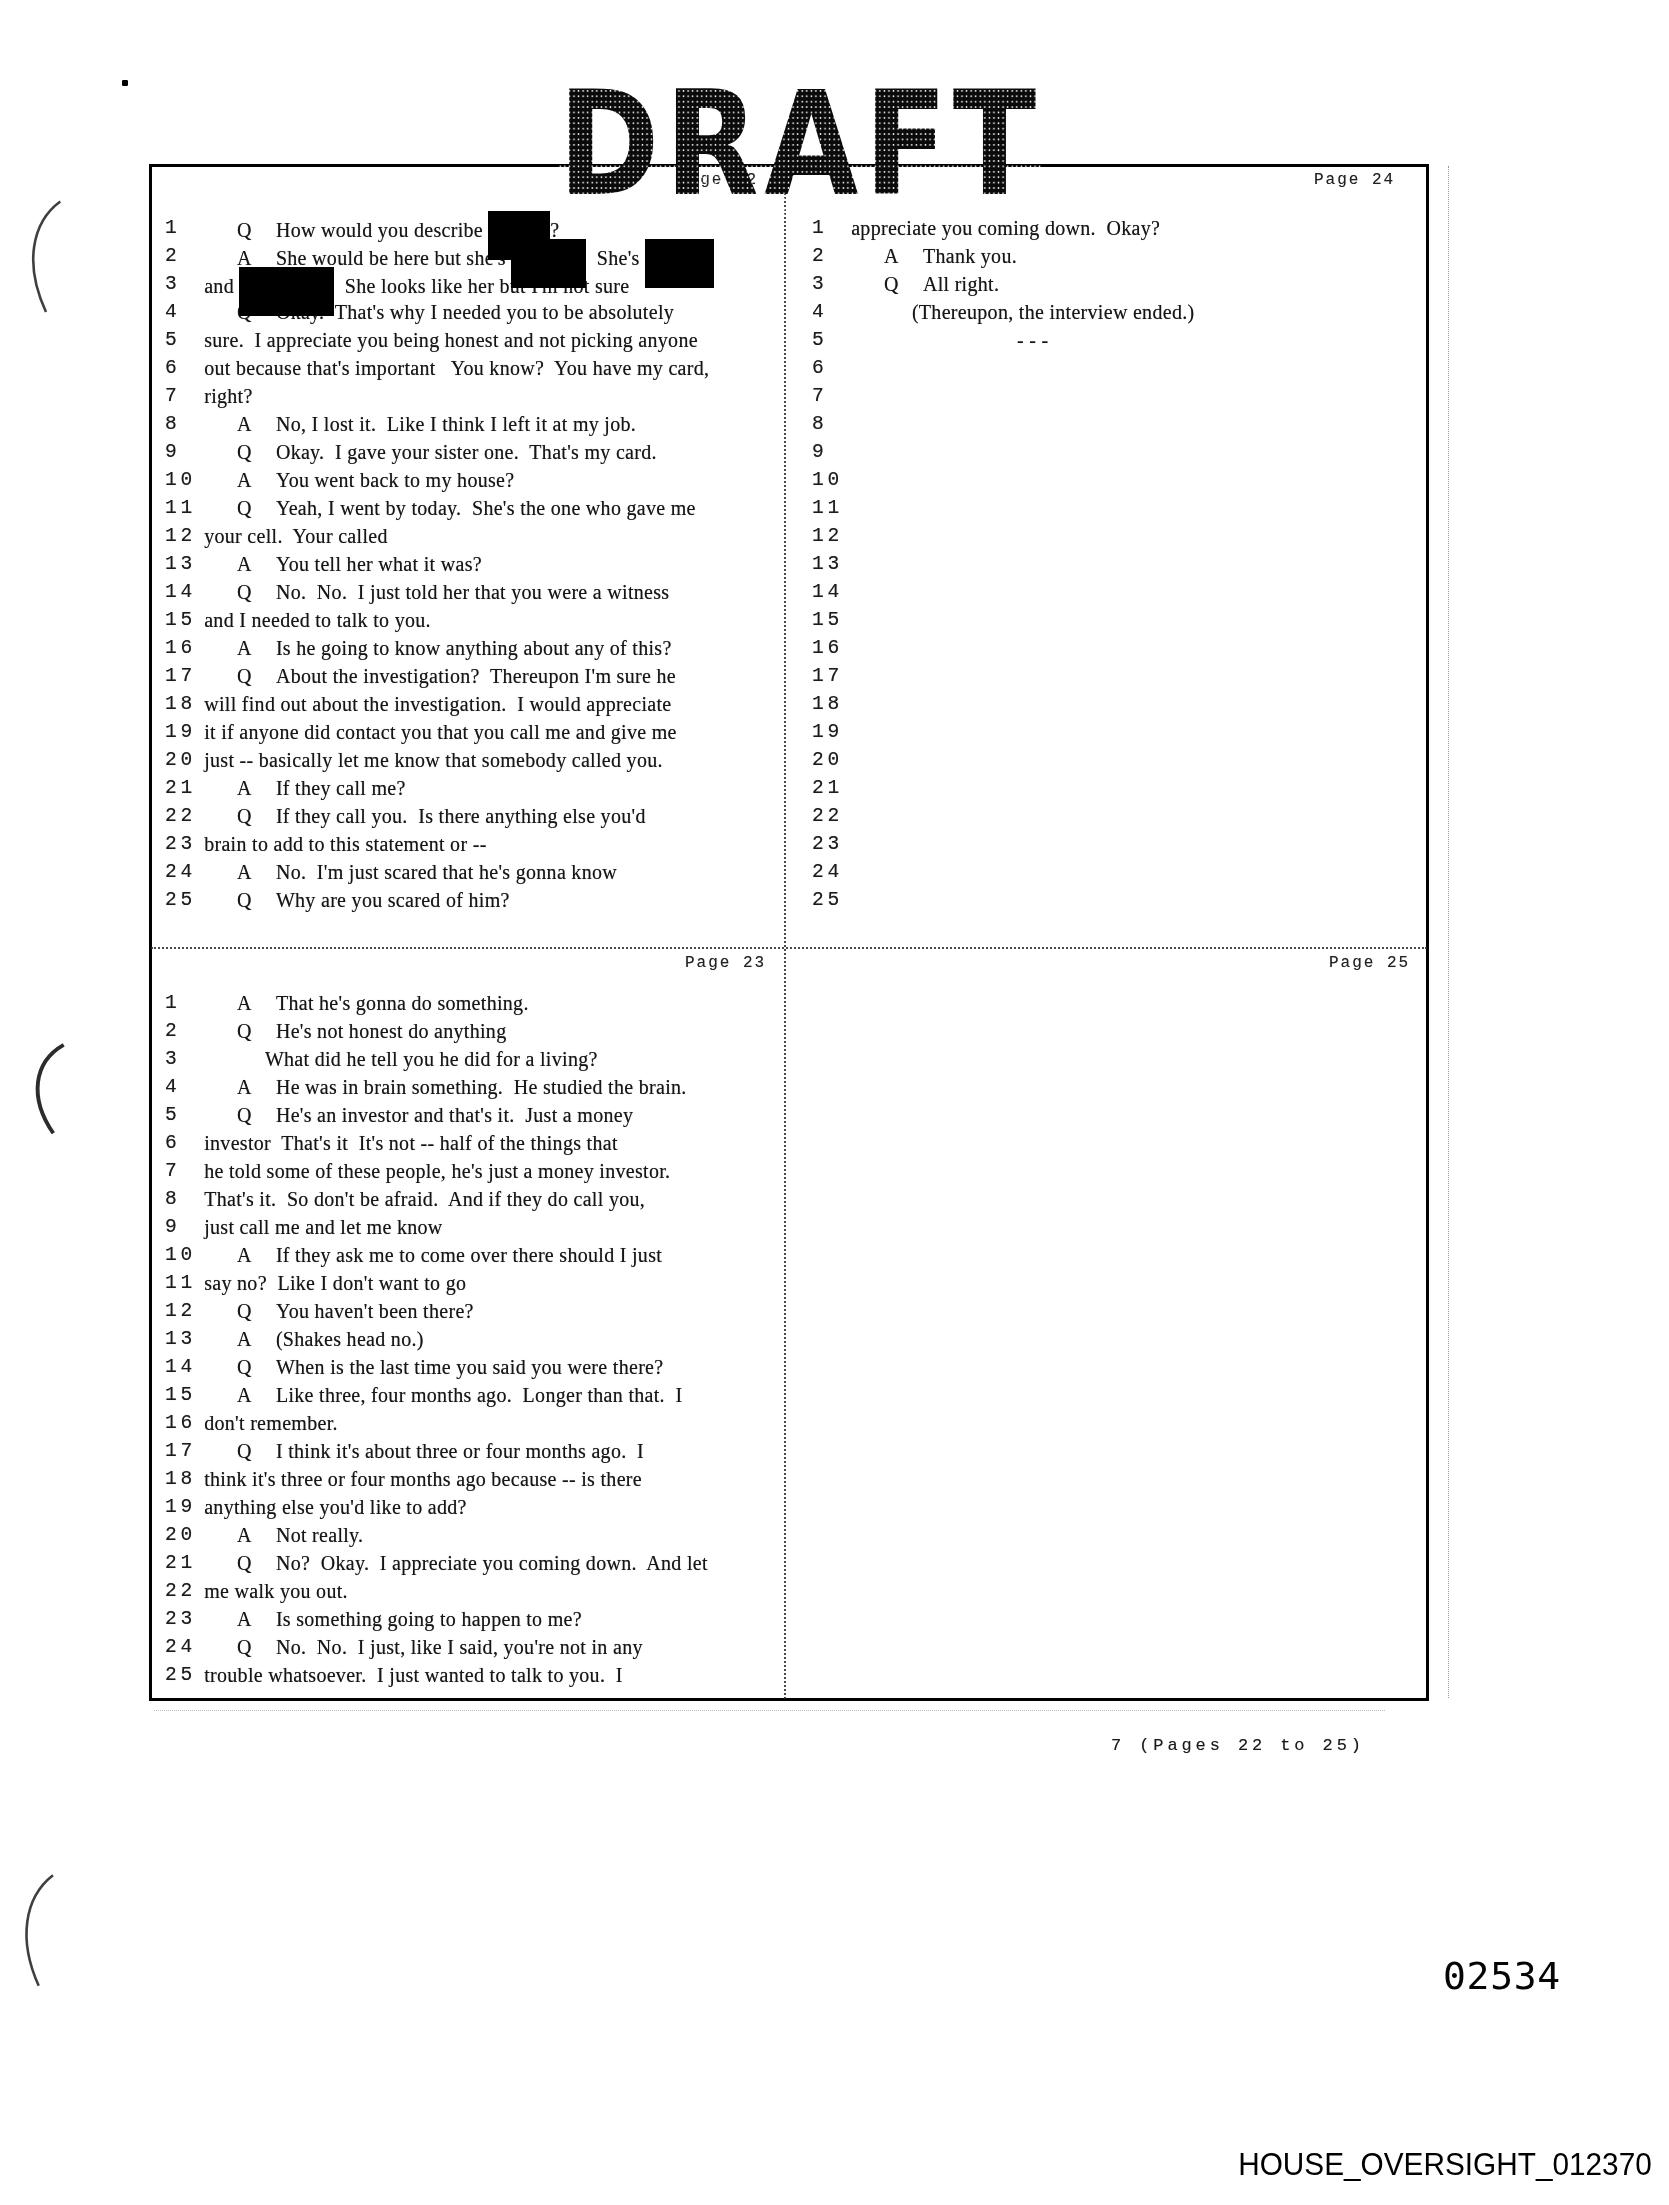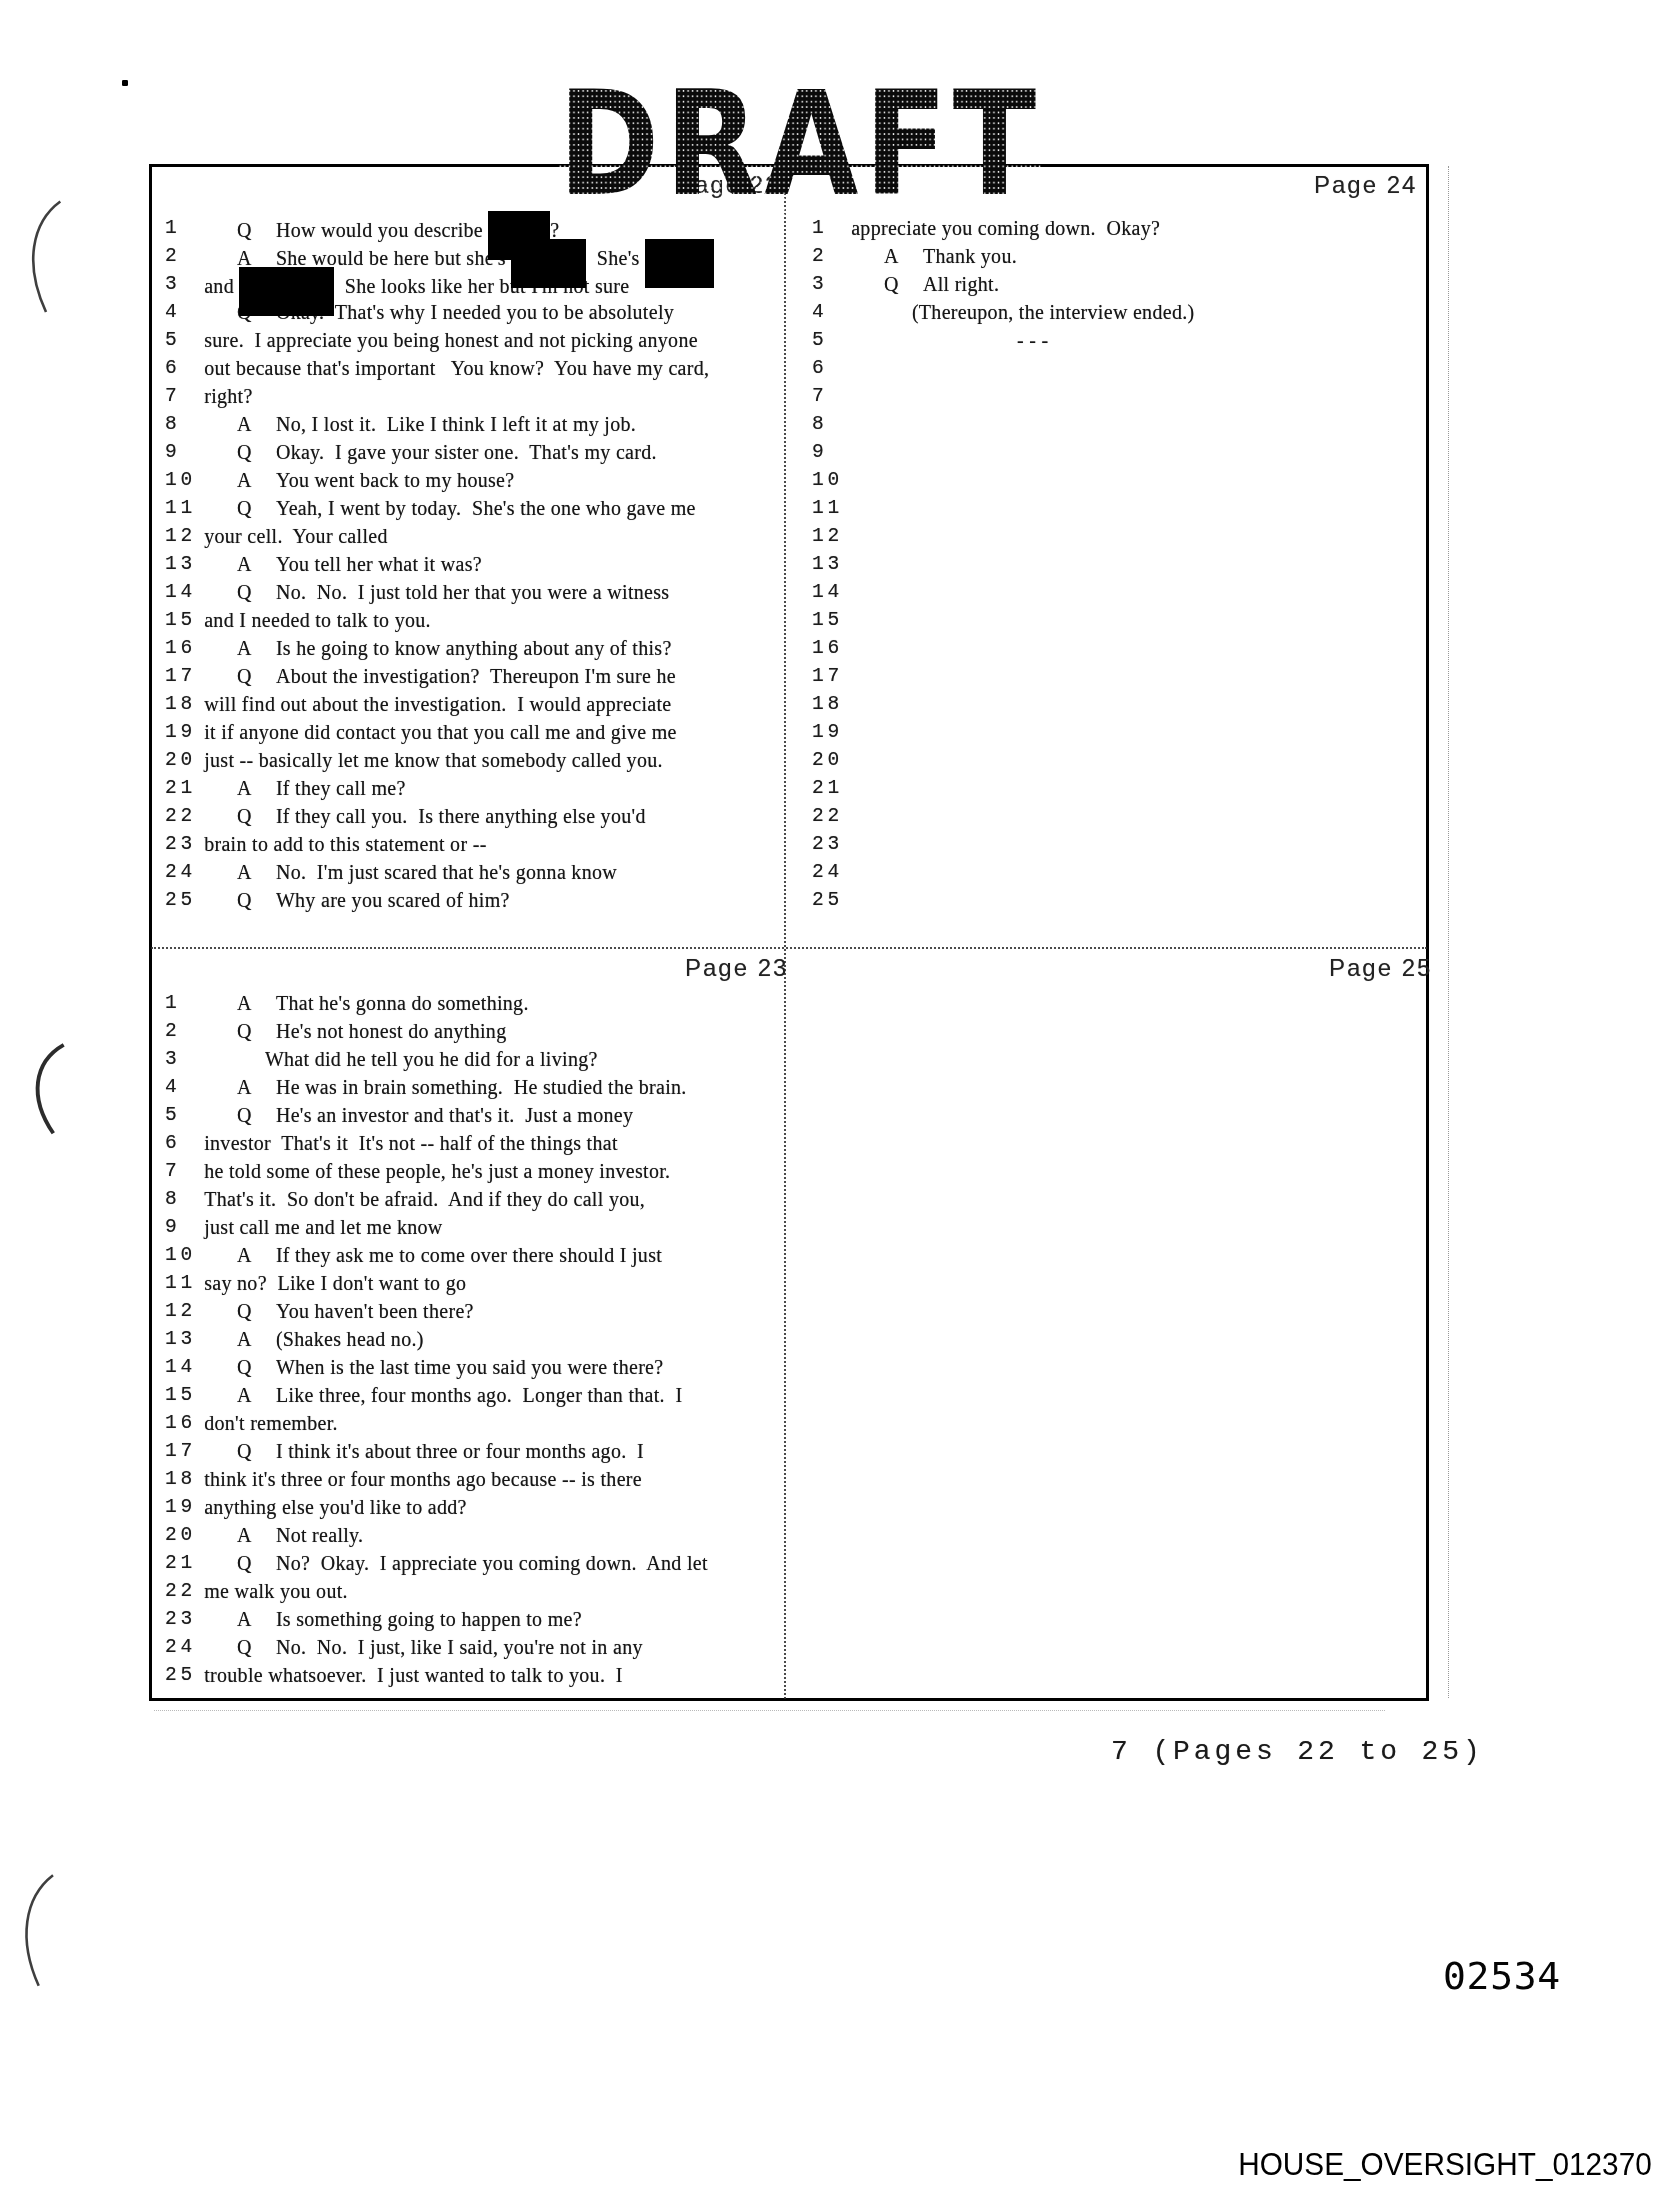--- a/index.html
+++ b/index.html
@@ -23,22 +23,22 @@
   
   .draft{position:absolute;left:558px;top:72px;z-index:5;
          font-family:"DejaVu Sans",sans-serif;font-weight:bold;
          font-size:139px;line-height:139px;letter-spacing:5.9px;color:#0a0a0a;
          transform:scale(.88,1.04);transform-origin:left top;}
   .draft::after{content:"";position:absolute;inset:0;
          background-image:radial-gradient(rgba(255,255,255,.95) 0.9px, transparent 1.2px);
          background-size:5.2px 5.2px;}
 
   
-  .plabel{position:absolute;z-index:1;font-family:Liberation Sans, sans-serif;
-          font-size:24px;letter-spacing:2px;color:#222;white-space:pre;
+  .plabel{position:absolute;z-index:1;font-family:Liberation Mono, monospace;
+          font-size:16px;letter-spacing:2px;color:#222;white-space:pre;
           text-shadow:0 0 0.7px rgba(0,0,0,.4);}
 
   
   .col{position:absolute;width:623px;}
   #col-p22{left:157px;top:217px;}
   #col-p24{left:804px;top:217px;}
   #col-p23{left:157px;top:992px;}
   #col-p25{left:804px;top:992px;}
 
   .trow{display:flex;height:28px;overflow:visible;}
@@ -57,21 +57,21 @@
   .redact{display:inline-block;background:#000;width:65px;height:26px;
           vertical-align:-5.9px;position:relative;}
   .redact::after{content:"";position:absolute;left:0;right:0;top:-6.5px;bottom:-17px;background:#000;}
 
   
   .arc{position:absolute;}
 
   
   .range-footer{position:absolute;left:1111px;top:1736px;
         font-family:"Liberation Mono","DejaVu Sans Mono",monospace;
-        font-size:28px;letter-spacing:3.9px;color:#1a1a1a;white-space:pre;
+        font-size:17px;letter-spacing:3.9px;color:#1a1a1a;white-space:pre;
         text-shadow:0 0 0.7px rgba(0,0,0,.4);}
   .prod-number{position:absolute;left:1443px;top:1954px;
         font-family:"DejaVu Sans Mono","Liberation Mono",monospace;
         font-size:38px;letter-spacing:0.7px;color:#050505;}
   .bates{position:absolute;right:17px;top:2147px;
         font-family:"Liberation Sans",sans-serif;font-size:31px;color:#000;
         transform:scaleX(.96);transform-origin:right top;white-space:pre;}
 </style>
 </head>
 <body>

